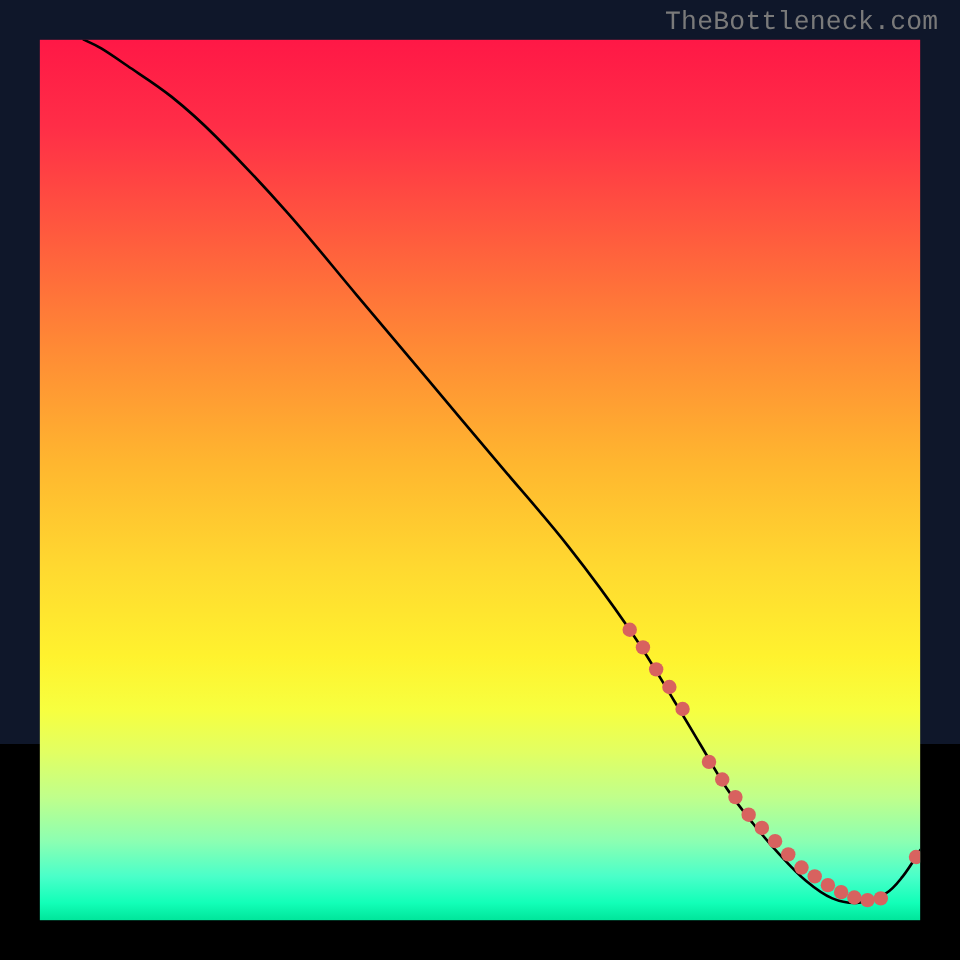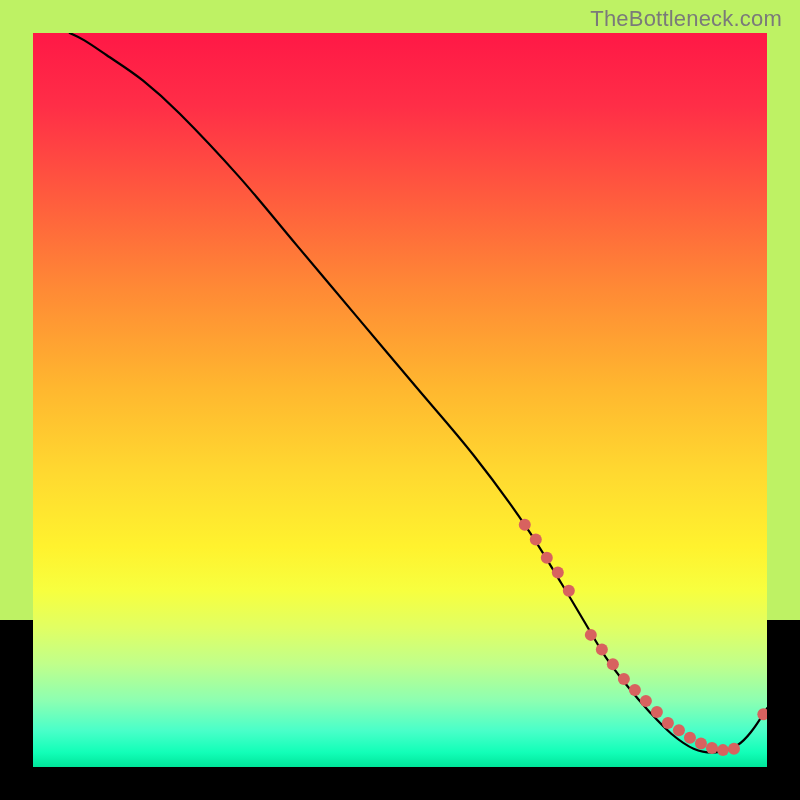--- a/index.html
+++ b/index.html
@@ -8,21 +8,22 @@
     width: 800px;
     height: 800px;
     background: #000;
     overflow: hidden;
     font-family: Arial, Helvetica, sans-serif;
   }
   .stage {
     position: relative;
     width: 800px;
     height: 620px;
-    background: #bef264;
+    background: #0f172a;
+    font-family: Liberation Mono, monospace;
   }
   .plot {
     position: absolute;
     left: 33px;
     top: 33px;
     width: 734px;
     height: 734px;
     overflow: hidden;
   }
   .gradient {

